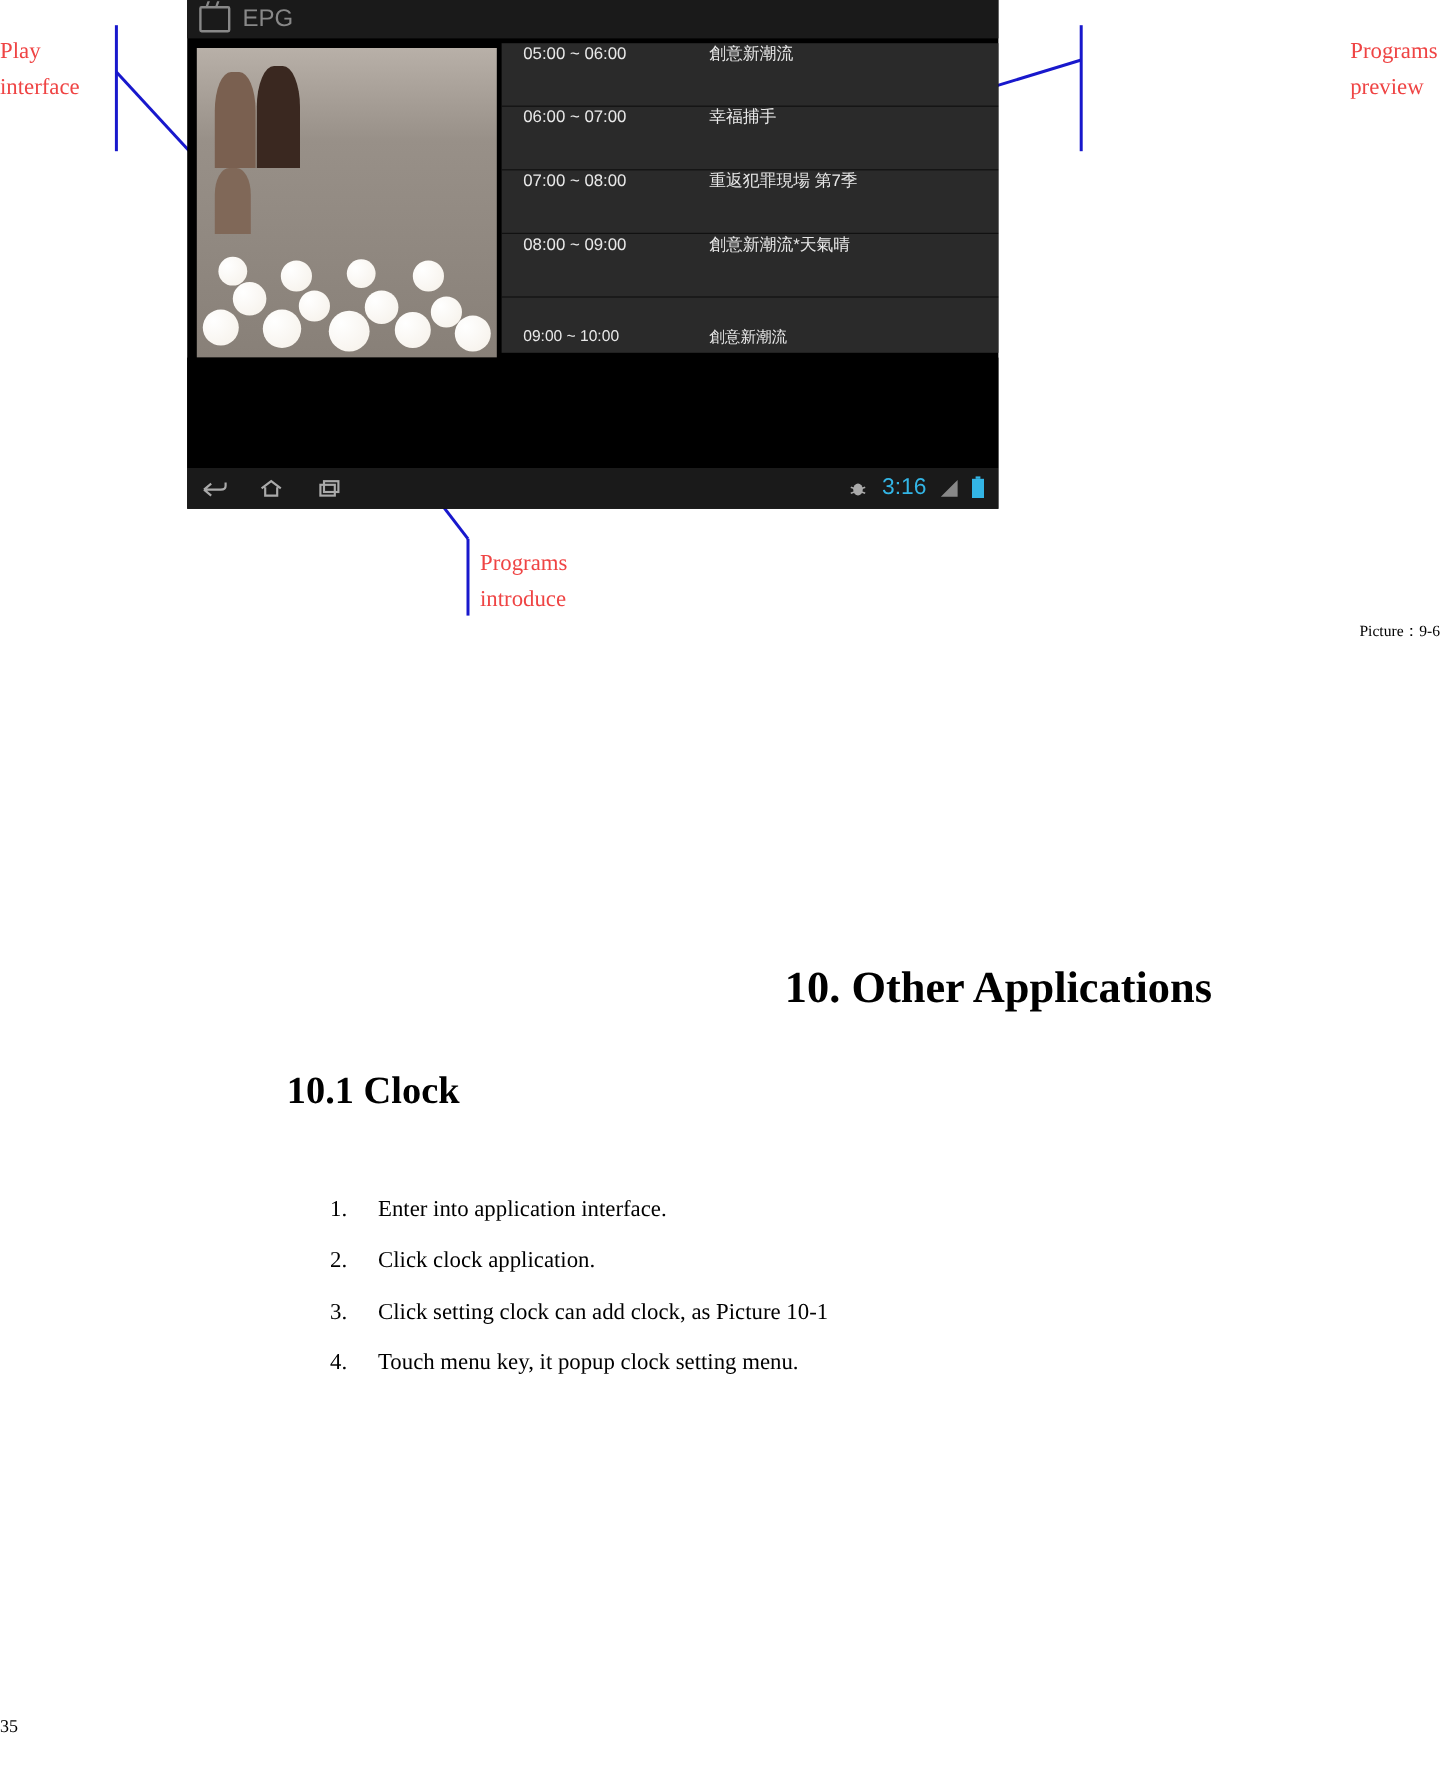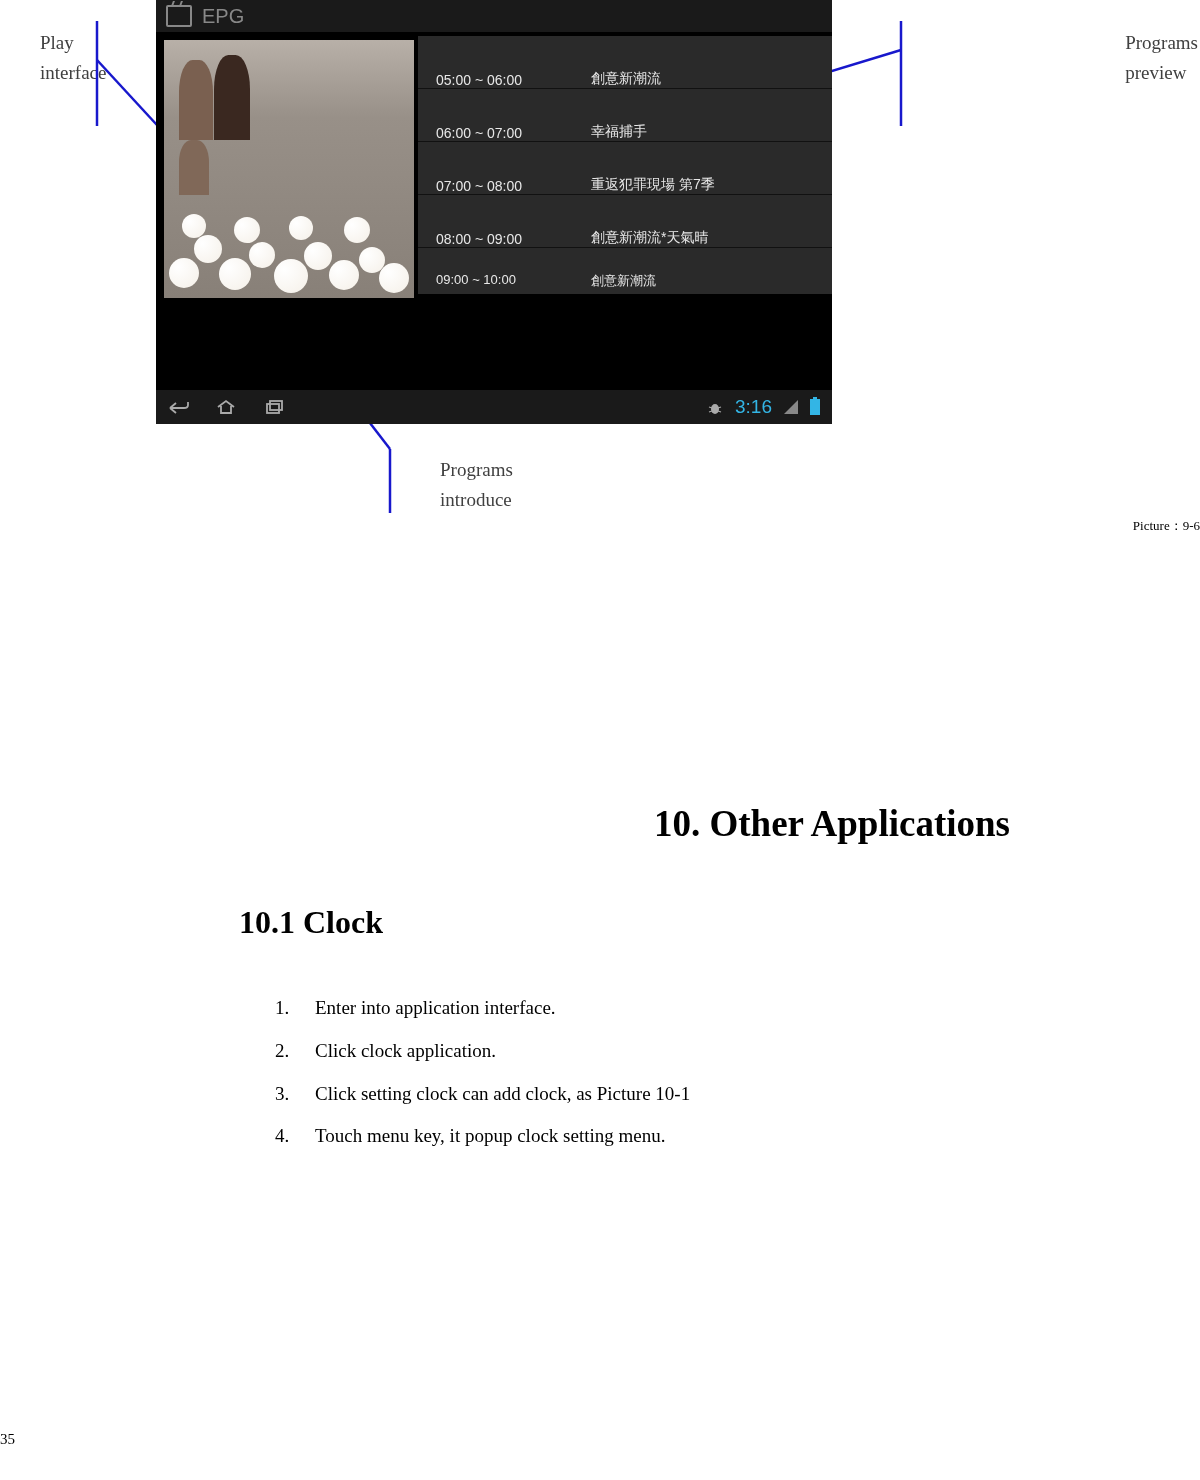--- a/index.html
+++ b/index.html
@@ -9,23 +9,22 @@
       height: 1480px;
       font-family: "Times New Roman", serif;
       background: white;
       position: relative;
       overflow: hidden;
     }
     
     .annotation-label {
       position: absolute;
       font-size: 19px;
-      color: #404040;
+      color: #ef4444;
       line-height: 1.6;
-      padding-left: 40px;
     }
     
     .annotation-left {
       left: 0;
       top: 28px;
     }
     
     .annotation-right {
       right: 2px;
       top: 28px;
@@ -131,21 +130,21 @@
       right: 0;
       bottom: 130px;
       background: #2a2a2a;
       overflow: hidden;
     }
     
     .program-row {
       height: 52px;
       border-bottom: 1px solid #111;
       display: flex;
-      align-items: flex-end;
+      align-items: flex-start;
       font-family: Arial, sans-serif;
       color: #e8e8e8;
       font-size: 14px;
     }
     
     .program-time {
       width: 155px;
       padding-left: 18px;
       flex-shrink: 0;
     }
@@ -268,21 +267,20 @@
       font-size: 37px;
       font-weight: bold;
     }
     
     .section-title {
       position: absolute;
       top: 890px;
       left: 239px;
       font-size: 32px;
       font-weight: bold;
-      margin-top: 14px;
     }
     
     .steps-list {
       position: absolute;
       top: 987px;
       left: 275px;
       font-size: 19px;
       line-height: 2.25;
     }
     

